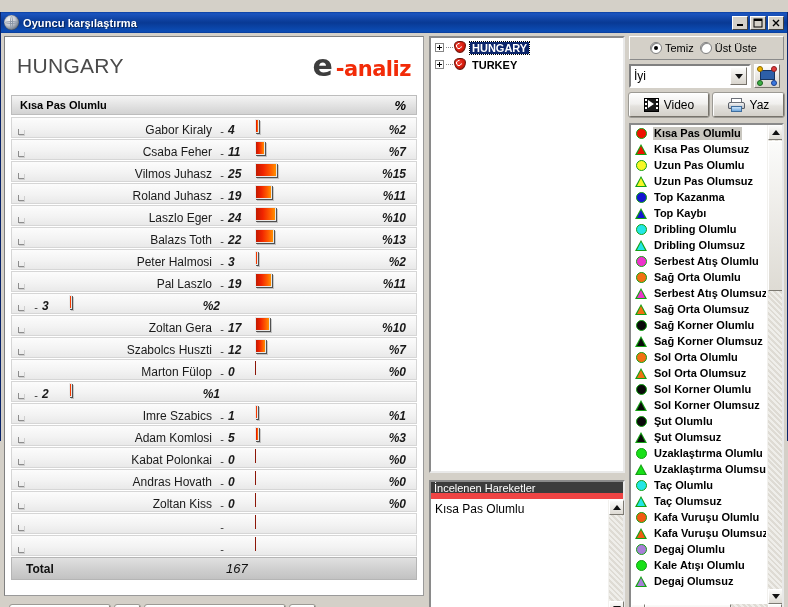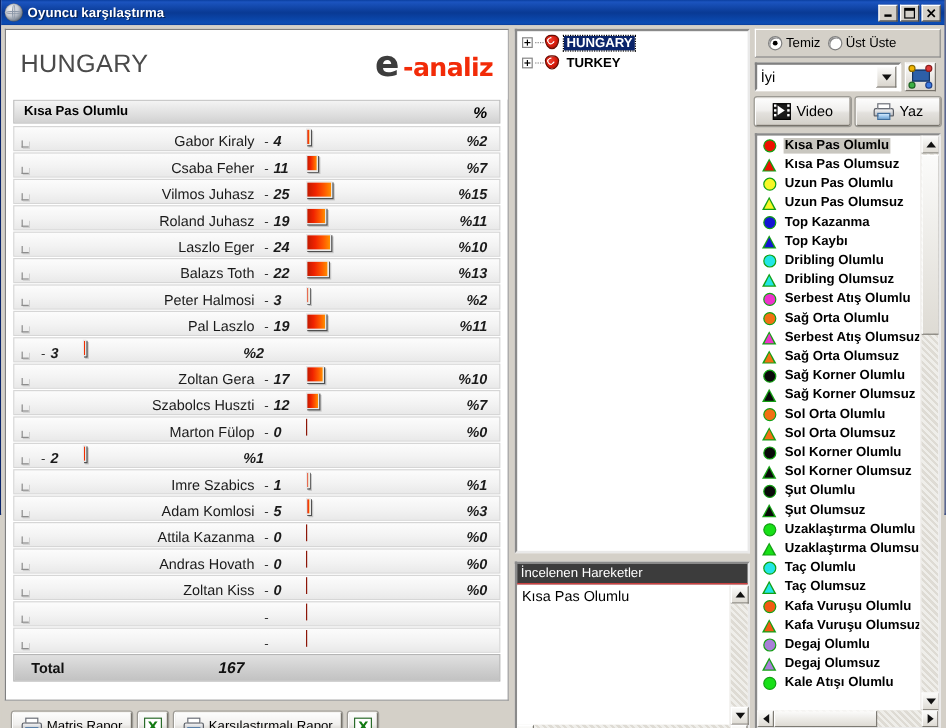--- a/index.html
+++ b/index.html
@@ -8,21 +8,21 @@
     width:788px; height:607px;
     background:#d4d0c8;
     font-family:"Liberation Sans", sans-serif;
     font-size:11px;
     overflow:hidden;
     -webkit-font-smoothing:none;
   }
 
   
   #window {
-    position:absolute; left:0; top:0; width:788px; height:429px;
+    position:absolute; left:0; top:12px; width:788px; height:429px;
     background:#d4d0c8;
     border:1px solid #0a246a;
     border-top:none;
   }
   #titlebar {
     height:21px;
     background:linear-gradient(to bottom,#0b3fa0 0%,#1b54bf 8%,#0a3b96 48%,#093a95 52%,#0c4db5 92%,#0a3c99 100%);
     display:flex; align-items:center;
     padding:0 2px 0 3px;
     color:#fff;
@@ -148,21 +148,21 @@
   .row.blank .name, .row.blank .val { color:#1a1a1a; }
 
   #total-row {
     margin:1px 6px 0 6px; height:23px;
     background:linear-gradient(to bottom,#e0e0e0 0%,#cfcfcf 55%,#c2c2c2 100%);
     border:1px solid #b5b5b5;
     display:flex; align-items:center;
     font-weight:bold; font-size:12px; color:#111;
   }
   #total-row .tlabel { padding-left:14px; width:170px; }
-  #total-row .tval { font-style:italic; font-weight:bold; font-size:13px; }
+  #total-row .tval { font-style:italic; font-weight:normal; font-size:13px;margin-left:44px; }
 
   
   #btnbar {
     position:absolute; left:3px; top:569px; width:420px; height:30px;
     display:flex; align-items:center; gap:5px; padding-left:6px;
   }
   .btn {
     background:linear-gradient(to bottom,#fdfdfd 0%,#f0efed 45%,#e2e0dc 55%,#d2cfc8 100%);
     border:1px solid; border-color:#fff #77736b #77736b #fff;
     outline:1px solid #9c9a94; outline-offset:0px;
@@ -218,21 +218,21 @@
   }
 
   #moves-panel {
     position:absolute; left:428px; top:447px; width:196px; height:152px;
     background:#fff;
     border:2px solid; border-color:#8a8a8a #e9e9e9 #e9e9e9 #8a8a8a;
   }
   #moves-head {
     height:17px; background:#3c3c3c; color:#fff;
     display:flex; align-items:center; padding-left:3px;
-    font-size:11px; border-bottom:1px solid #ef4444;
+    font-size:11px; border-bottom:6px solid #ef4444;
   }
   #moves-list {
     position:absolute; left:0; top:18px; right:0; bottom:14px;
     background:#fff; overflow:hidden;
   }
   #moves-list .mitem { padding:2px 4px; font-size:12px; color:#000; }
 
   
   .vscroll {
     position:absolute; right:0; top:18px; width:15px; bottom:14px;
@@ -275,21 +275,21 @@
   .tri.down { border-left:4px solid transparent; border-right:4px solid transparent; border-top:5px solid #111; }
   .tri.left { border-top:4px solid transparent; border-bottom:4px solid transparent; border-right:5px solid #111; }
   .tri.right{ border-top:4px solid transparent; border-bottom:4px solid transparent; border-left:5px solid #111; }
 
   
   #right-panel { position:absolute; left:628px; top:3px; width:155px; height:596px; }
   #mode-group {
     position:absolute; left:0; top:0; width:155px; height:24px;
     background:#d4d0c8;
     border:1px solid; border-color:#fff #8a8a8a #8a8a8a #fff;
-    display:flex; align-items:center; gap:6px; padding-left:10px;
+    display:flex; align-items:center; gap:6px; padding-left:20px;
   }
   .radio { display:flex; align-items:center; gap:3px; font-size:11px; color:#000; }
   .radio .dot {
     width:12px; height:12px; border-radius:50%;
     background:#fff; border:1px solid #7f7f7f;
     box-shadow:inset 1px 1px 0 #8c8c8c, inset -1px -1px 0 #fff;
     position:relative; flex:0 0 12px;
   }
   .radio.on .dot::after {
     content:''; position:absolute; left:3px; top:3px; width:4px; height:4px;
@@ -595,21 +595,21 @@
             <span class="val">5</span>
             <span class="barcell">
               <span class="bar" style="width:4px"></span>
             </span>
             <span class="pcell">%3</span>
           </div>
           <div class="row">
             <span class="corner">
               <i></i>
             </span>
-            <span class="name">Attila Kazanma</span>
+            <span class="name">Kabat Polonkai</span>
             <span class="dash">-</span>
             <span class="val">0</span>
             <span class="barcell">
               <span class="barzero"></span>
             </span>
             <span class="pcell">%0</span>
           </div>
           <div class="row">
             <span class="corner">
               <i></i>
@@ -966,30 +966,30 @@
               <span class="ltext">Kafa Vuruşu Olumsuz</span>
             </div>
             <div class="litem">
               <span class="lmark">
                 <span class="circ" style="background:#a87fd8"></span>
               </span>
               <span class="ltext">Degaj Olumlu</span>
             </div>
             <div class="litem">
               <span class="lmark">
+                <span class="circ" style="background:#18e018"></span>
+              </span>
+              <span class="ltext">Kale Atışı Olumlu</span>
+            </div>
+            <div class="litem">
+              <span class="lmark">
                 <span class="triw"></span>
                 <span class="trii" style="border-bottom-color:#a87fd8"></span>
               </span>
               <span class="ltext">Degaj Olumsuz</span>
-            </div>
-            <div class="litem">
-              <span class="lmark">
-                <span class="circ" style="background:#18e018"></span>
-              </span>
-              <span class="ltext">Kale Atışı Olumlu</span>
             </div>
           </div>
         <div class="vscroll" style="top:0;">
           <div class="sb-btn up">
               <i class="tri up"></i>
             </div>
           <div class="track"></div>
           <div class="sb-thumb" style="top:16px;height:150px;"></div>
           <div class="sb-btn down">
               <i class="tri down"></i>

